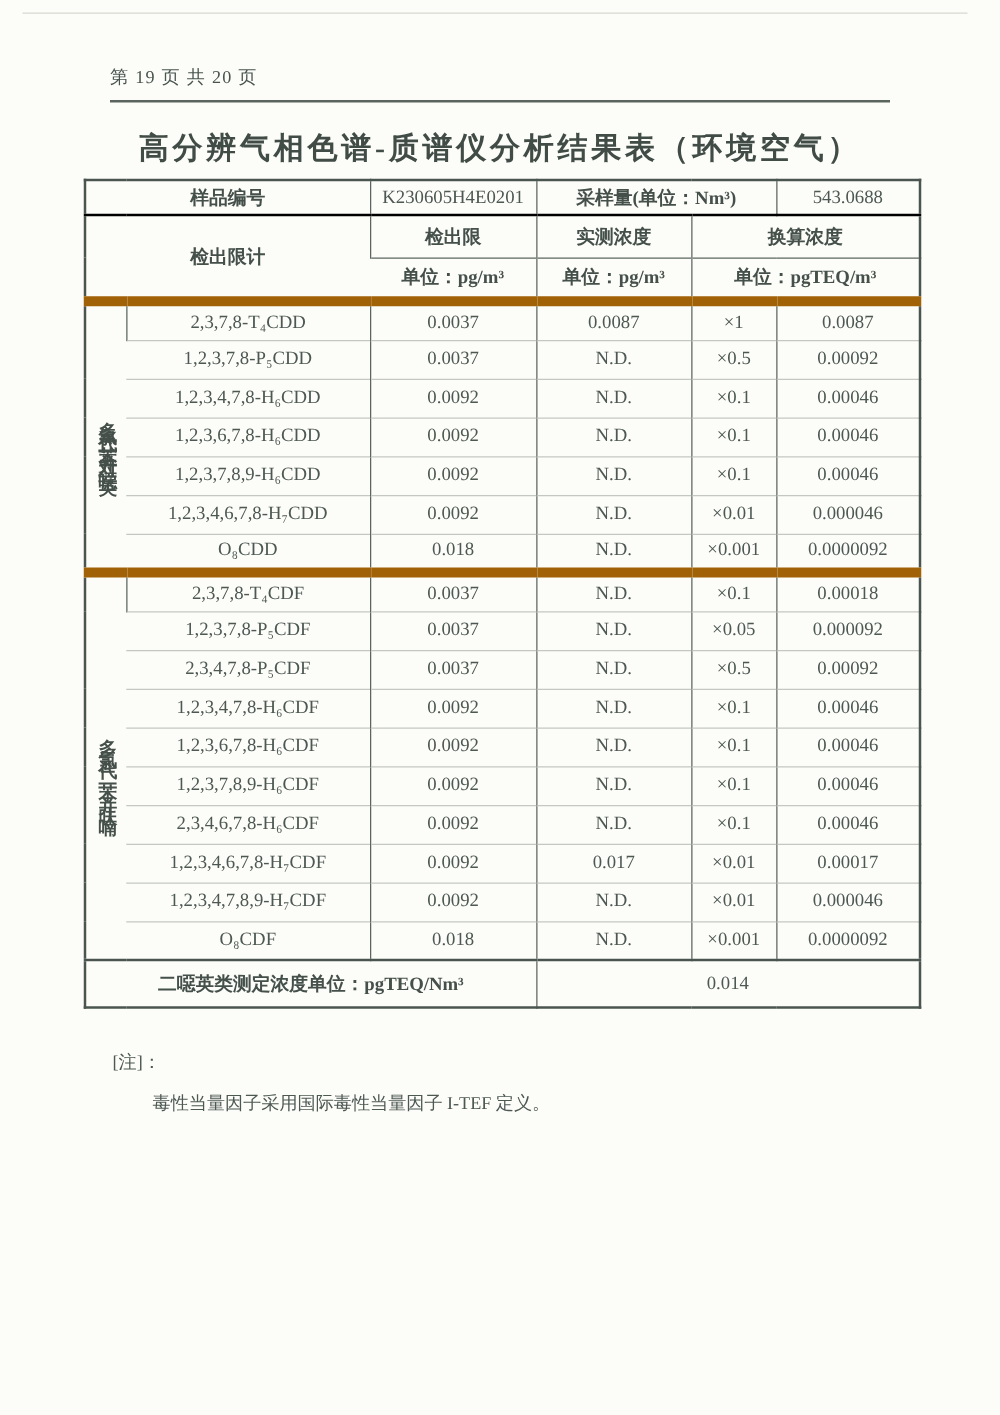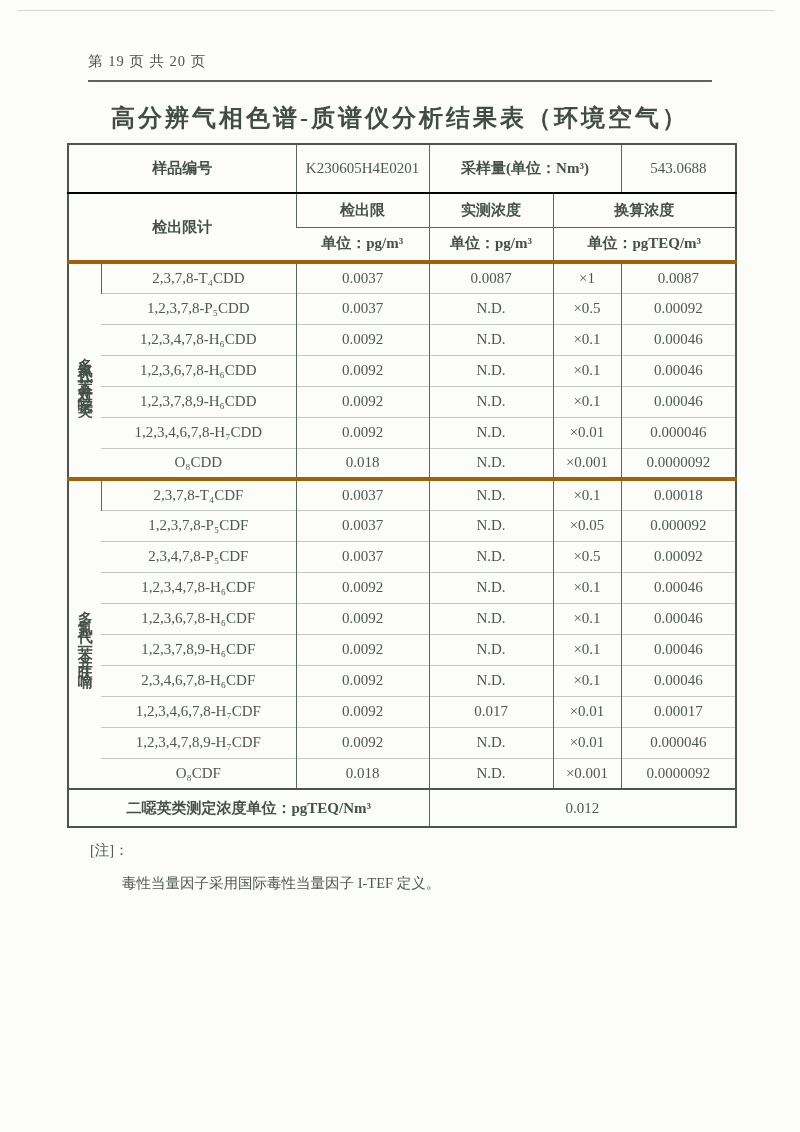--- a/index.html
+++ b/index.html
@@ -41,25 +41,25 @@
   }
   table.report td {
     text-align: center; vertical-align: middle;
     border-left: 1px solid #5a655f;
     padding: 0 2px;
     overflow: hidden;
     white-space: nowrap;
   }
   table.report td:first-child { border-left: none; }
   table.report { border: 2px solid #4a554f; }
-  tr.hrow1 td { height: 49px; }
+  tr.hrow1 td { height: 28px; }
   tr.hrow2 td { height: 34px; }
   tr.hrow3 td { height: 35px; }
   tr.drow td  { height: 31px; border-top: 1px solid #c3c8c2; }
-  tr.sec-top td { border-top: 4px solid #a16207; }
+  tr.sec-top td { border-top: 8px solid #a16207; }
   tr.hrow2 td { border-top: 2px solid #000000; }
   tr.hrow3 td { border-top: 1px solid #5a655f; }
   tr.frow td { height: 38px; border-top: 2px solid #4a554f; }
   .hd { font-weight: bold; color: #45504a; }
   .val { color: #4d5852; }
   td.group-cell {
     writing-mode: vertical-rl;
     text-orientation: upright;
     font-weight: bold;
     font-size: 15px;
@@ -237,21 +237,21 @@
     <tr class="drow">
       <td class="val">O₈CDF</td>
       <td class="val">0.018</td>
       <td class="val">N.D.</td>
       <td class="val">×0.001</td>
       <td class="val">0.0000092</td>
     </tr>
 
     <tr class="frow">
       <td colspan="3" class="hd">二噁英类测定浓度单位：pgTEQ/Nm³</td>
-      <td colspan="3" class="val">0.012</td>
+      <td colspan="3" class="val">0.014</td>
     </tr>
   </tbody>
 </table>
 
 <div class="notes">
   <div class="n-line n-line1">
     <span class="n-label">[注]：</span>
   </div>
   <div class="n-line n-line2">毒性当量因子采用国际毒性当量因子 I-TEF 定义。</div>
 </div>

